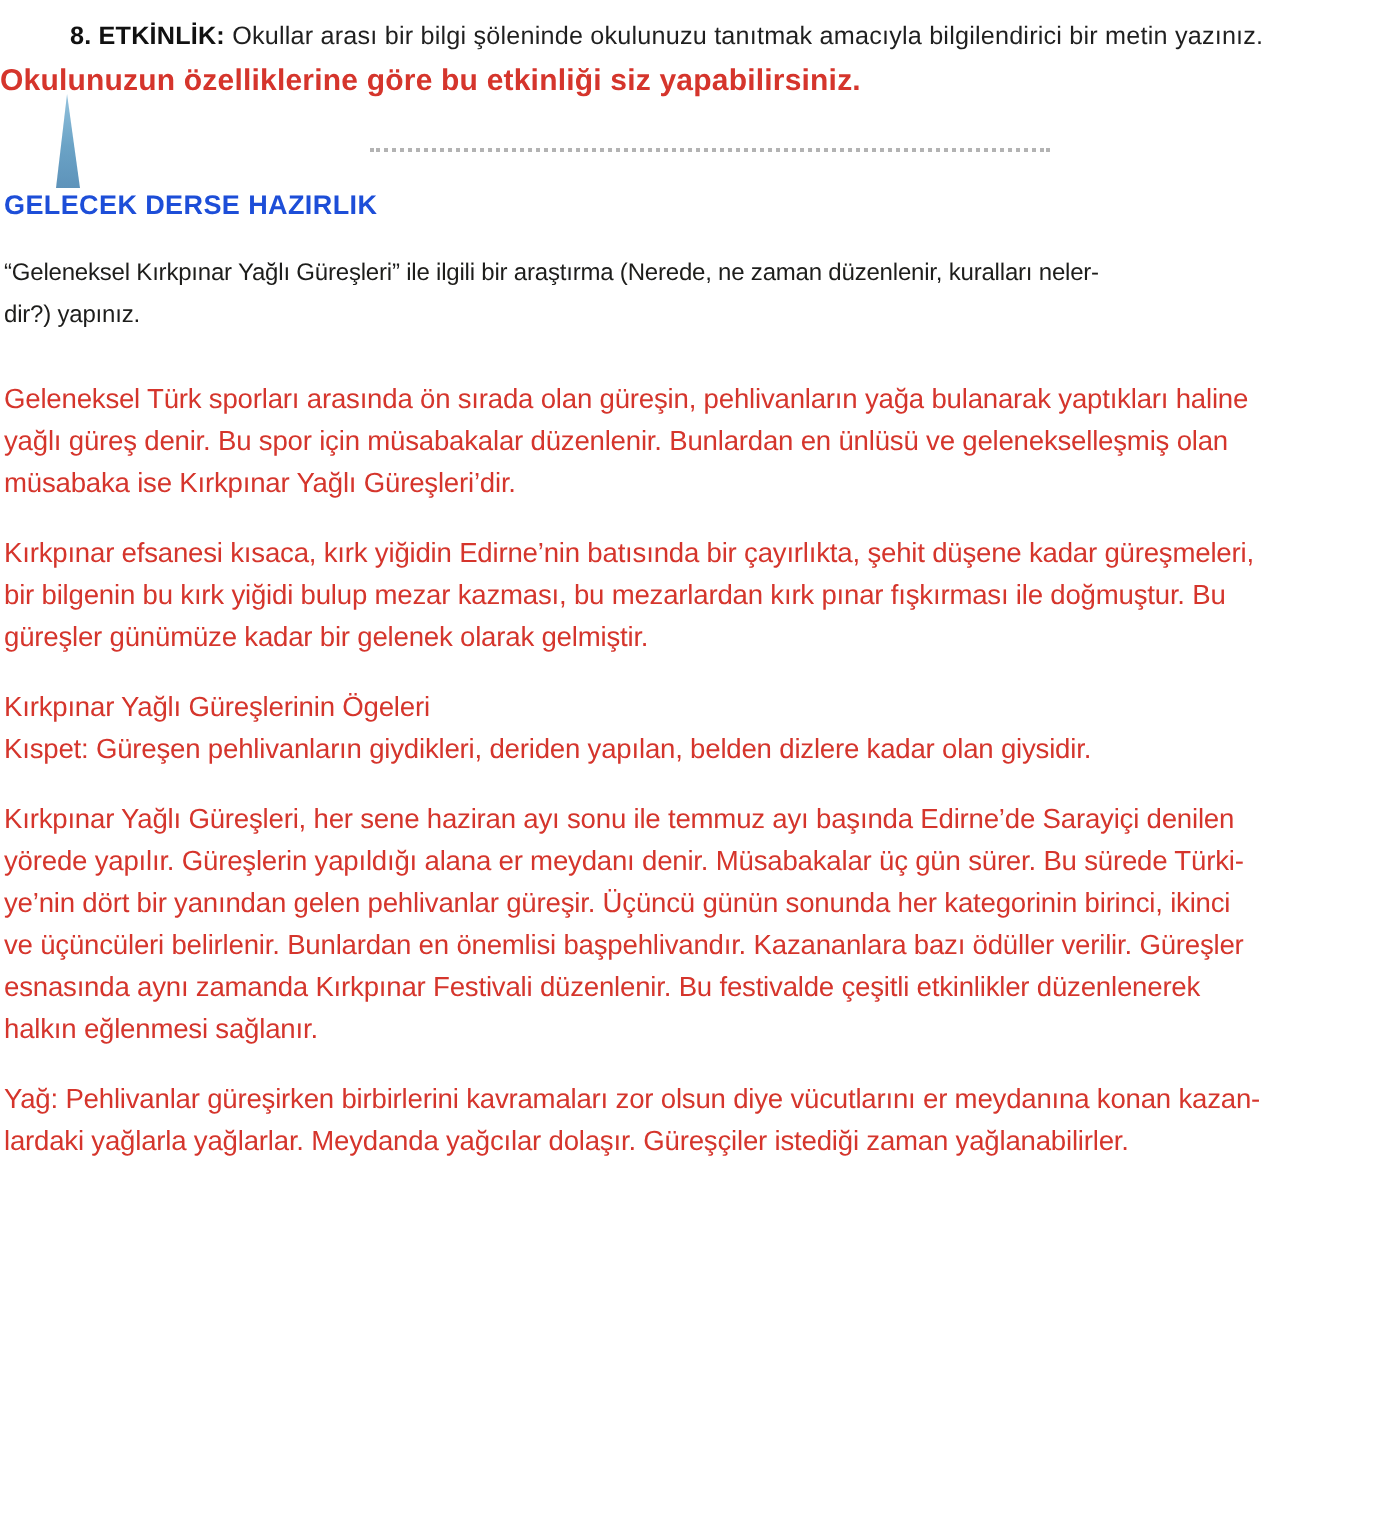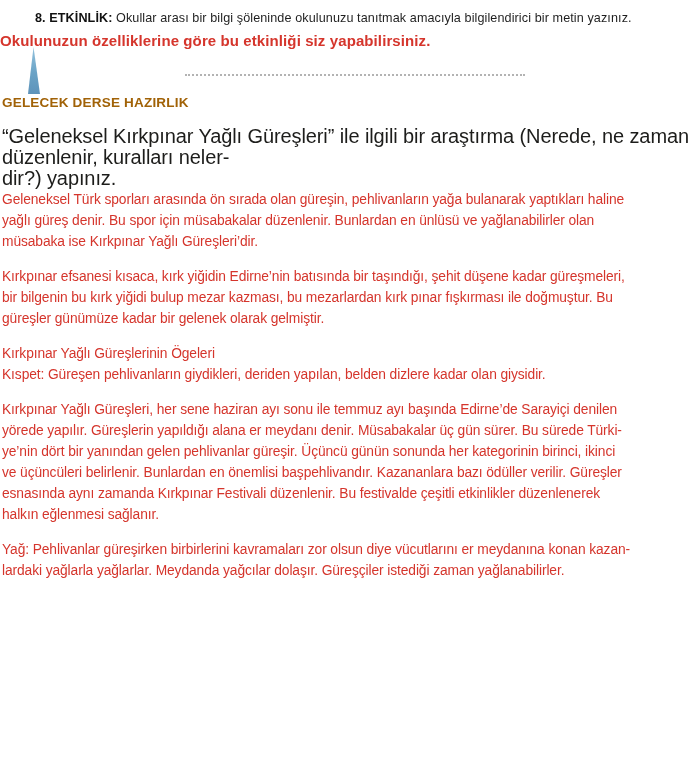--- a/index.html
+++ b/index.html
@@ -61,29 +61,29 @@
     height: 0;
     border-top: 2px dotted #b3b3b3;
   }
   
   .prep-heading {
     position: absolute;
     left: 2px;
     top: 95px;
     font-size: 13.5px;
     font-weight: 600;
-    color: #a16207;
+    color: #1d4ed8;
     letter-spacing: 0.2px;
   }
   .prep-task {
     position: absolute;
     left: 2px;
     top: 126px;
     width: 694px;
-    font-size: 20px;
+    font-size: 12px;
     line-height: 21px;
     color: #1d1d1b;
     white-space: pre-line;
     letter-spacing: -0.1px;
   }
   
   .article {
     position: absolute;
     left: 2px;
     top: 189px;
@@ -113,23 +113,23 @@
 
   <div class="dotted-line"></div>
 
   <div class="prep-heading">GELECEK DERSE HAZIRLIK</div>
 
   <div class="prep-task">“Geleneksel Kırkpınar Yağlı Güreşleri” ile ilgili bir araştırma (Nerede, ne zaman düzenlenir, kuralları neler-
 dir?) yapınız.</div>
 
   <div class="article">
     <p>Geleneksel Türk sporları arasında ön sırada olan güreşin, pehlivanların yağa bulanarak yaptıkları haline
-yağlı güreş denir. Bu spor için müsabakalar düzenlenir. Bunlardan en ünlüsü ve yağlanabilirler olan
+yağlı güreş denir. Bu spor için müsabakalar düzenlenir. Bunlardan en ünlüsü ve gelenekselleşmiş olan
 müsabaka ise Kırkpınar Yağlı Güreşleri’dir.</p>
-    <p>Kırkpınar efsanesi kısaca, kırk yiğidin Edirne’nin batısında bir taşındığı, şehit düşene kadar güreşmeleri,
+    <p>Kırkpınar efsanesi kısaca, kırk yiğidin Edirne’nin batısında bir çayırlıkta, şehit düşene kadar güreşmeleri,
 bir bilgenin bu kırk yiğidi bulup mezar kazması, bu mezarlardan kırk pınar fışkırması ile doğmuştur. Bu
 güreşler günümüze kadar bir gelenek olarak gelmiştir.</p>
     <p>Kırkpınar Yağlı Güreşlerinin Ögeleri
 Kıspet: Güreşen pehlivanların giydikleri, deriden yapılan, belden dizlere kadar olan giysidir.</p>
     <p>Kırkpınar Yağlı Güreşleri, her sene haziran ayı sonu ile temmuz ayı başında Edirne’de Sarayiçi denilen
 yörede yapılır. Güreşlerin yapıldığı alana er meydanı denir. Müsabakalar üç gün sürer. Bu sürede Türki-
 ye’nin dört bir yanından gelen pehlivanlar güreşir. Üçüncü günün sonunda her kategorinin birinci, ikinci
 ve üçüncüleri belirlenir. Bunlardan en önemlisi başpehlivandır. Kazananlara bazı ödüller verilir. Güreşler
 esnasında aynı zamanda Kırkpınar Festivali düzenlenir. Bu festivalde çeşitli etkinlikler düzenlenerek
 halkın eğlenmesi sağlanır.</p>

